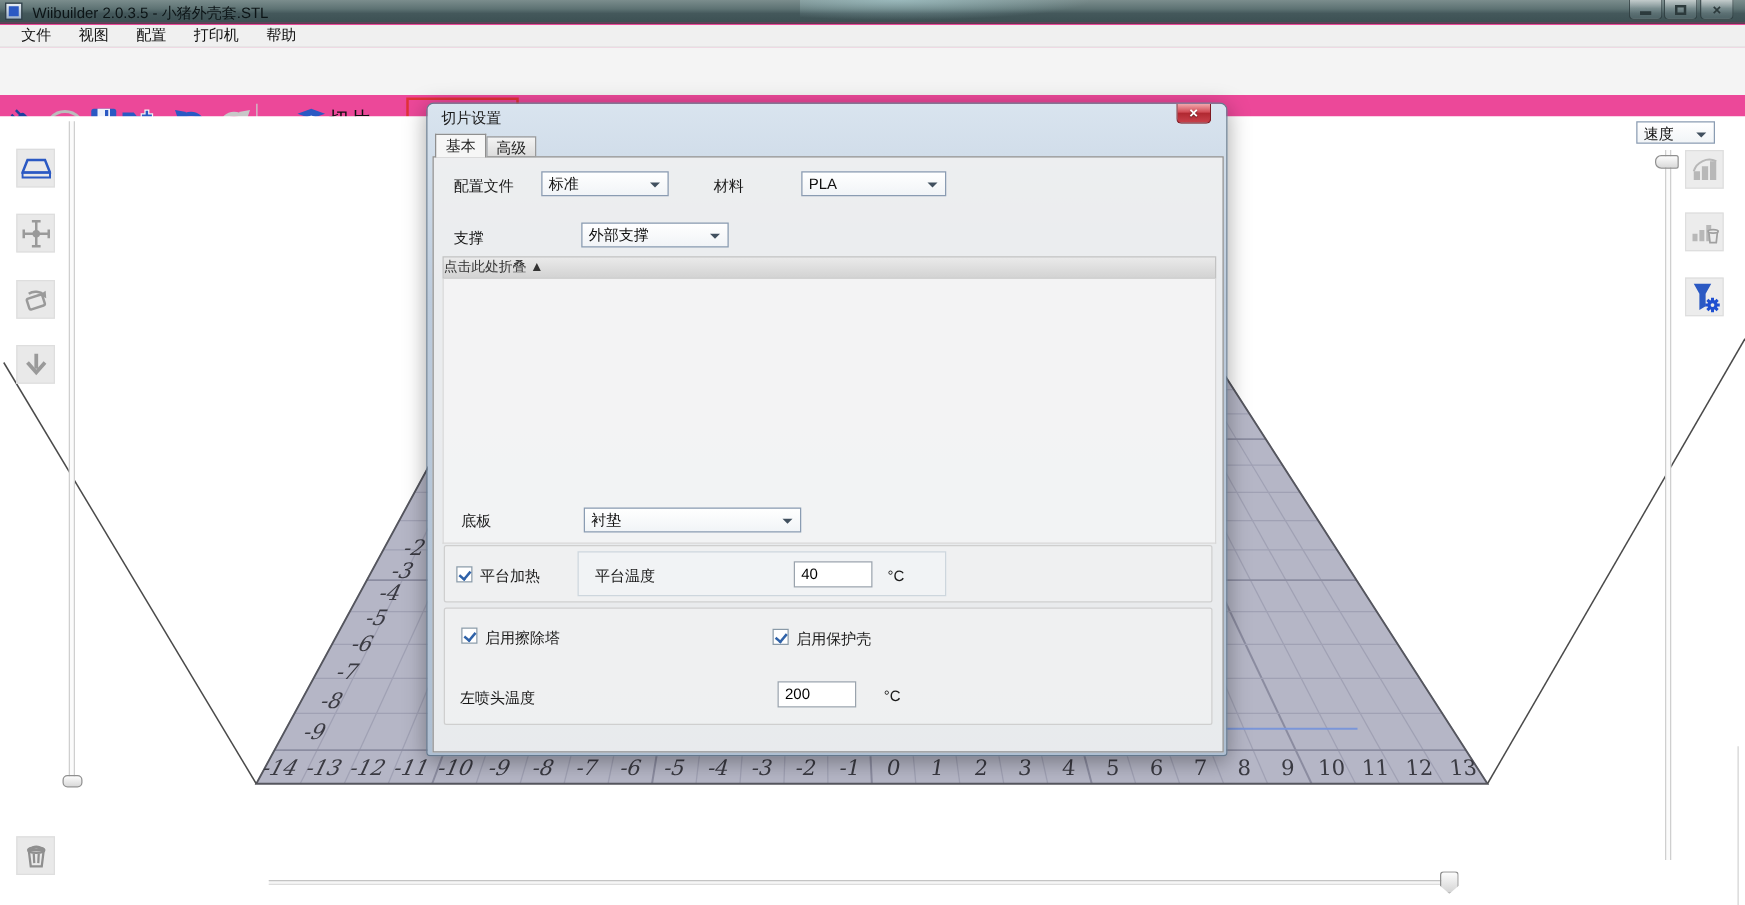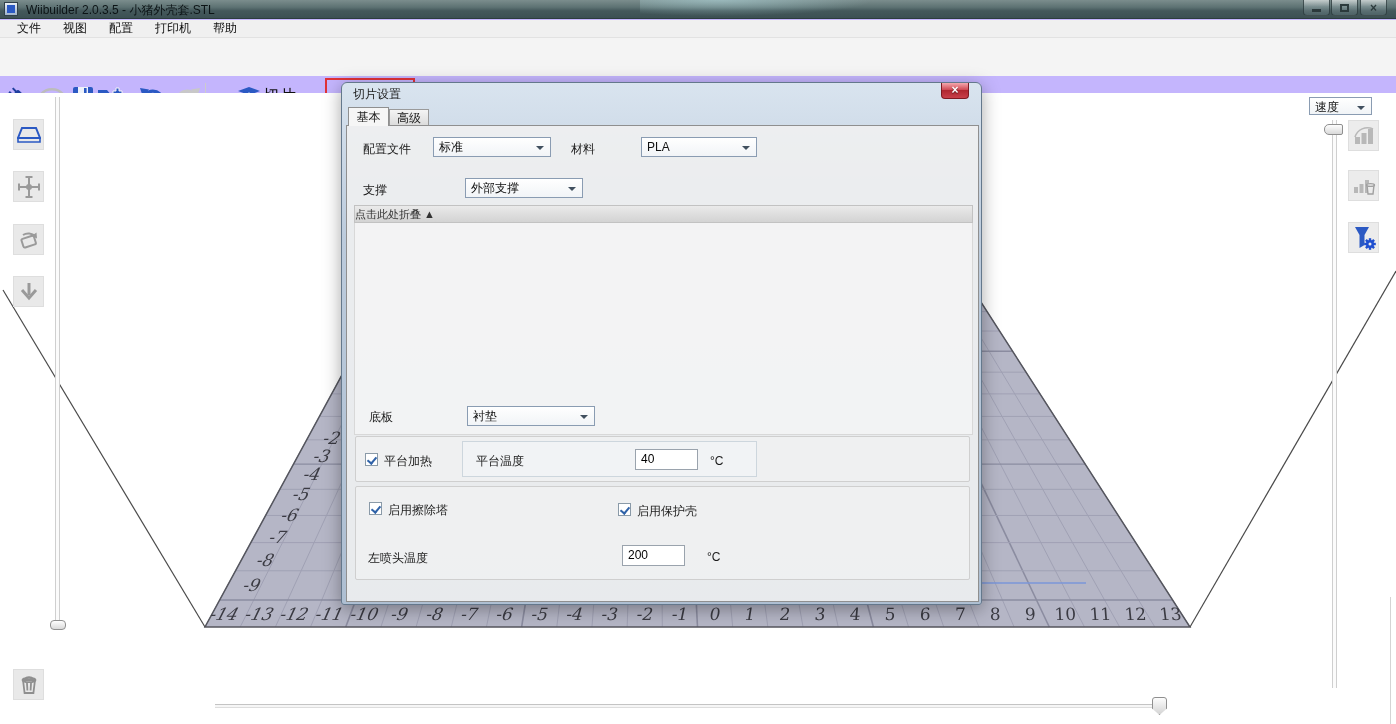--- a/index.html
+++ b/index.html
@@ -1,18 +1,18 @@
 <!DOCTYPE html>
 <html><head>
 <meta charset="utf-8">
 <style>
   * { margin:0; padding:0; box-sizing:border-box; }
   html,body { width:1396px; height:724px; overflow:hidden; }
   body { font-family:"Liberation Sans", sans-serif; font-size:12px; color:#222; background:#fff; }
-  #win { position:relative; width:1396px; height:724px; background:#c4b5fd; overflow:hidden; }
+  #win { position:relative; width:1396px; height:724px; background:#ec4899; overflow:hidden; }
 
   
   .titlebar { position:absolute; left:0; top:0; width:100%; height:19px;
     background:linear-gradient(#7b8d8d 0%, #5d7273 40%, #44585b 60%, #3c5053 100%);
     border-bottom:1px solid #2c3c3e; }
   .titlebar .gloss { position:absolute; left:640px; top:0; width:260px; height:19px;
     background:radial-gradient(ellipse at 30% 0%, rgba(180,220,225,.55), rgba(180,220,225,0) 60%); }
   .app-icon { position:absolute; left:4px; top:2px; width:14px; height:14px;
     background:linear-gradient(#e8eef5,#9fb2c8); border:1px solid #31404a; }
   .app-icon::after { content:''; position:absolute; left:2px; top:2px; width:8px; height:8px;
@@ -396,38 +396,38 @@
 
     <div class="dlg">
       <span class="dlg-title">切片设置</span>
       <div class="dlg-close"><span>×</span></div>
       <div class="dlg-tab active">基本</div>
       <div class="dlg-tab inactive">高级</div>
 
       <div class="dlg-content">
 
         <span class="dl-label" style="left:16px; top:15px;">配置文件</span>
-        <div class="combo" style="position:absolute; left:86px; top:11px; width:118px;">
+        <div class="combo" style="position:absolute; left:86px; top:11px; width:102px;">
           <span>标准</span>
         </div>
         <span class="dl-label" style="left:224px; top:15px;">材料</span>
         <div class="combo" style="position:absolute; left:294px; top:11px; width:116px;">
           <span>PLA</span>
         </div>
 
         <span class="dl-label" style="left:16px; top:56px;">支撑</span>
         <div class="combo" style="position:absolute; left:86px; top:52px; width:118px;margin-left:32px;">
           <span>外部支撑</span>
         </div>
 
         <div class="collapse-bar">点击此处折叠 ▲</div>
 
         <div class="sliders-panel">
           <span class="dl-label" style="left:14px; top:186px;">底板</span>
-          <div class="combo" style="position:absolute; left:112px; top:183px; width:128px;">
+          <div class="combo" style="position:absolute; left:112px; top:183px; width:174px;">
             <span>衬垫</span>
           </div>
         </div>
 
         <div class="grp" style="left:8px; top:310px; width:615px; height:46px;">
           <span class="cb" style="left:9px; top:16px;"></span>
           <span class="dl-label" style="left:28px; top:16px;">平台加热</span>
           <div class="inner-panel" style="left:106px; top:4px; width:295px; height:36px;">
             <span class="dl-label" style="left:13px; top:11px;">平台温度</span>
             <div class="tbox" style="left:172px; top:7px;">40</div>

